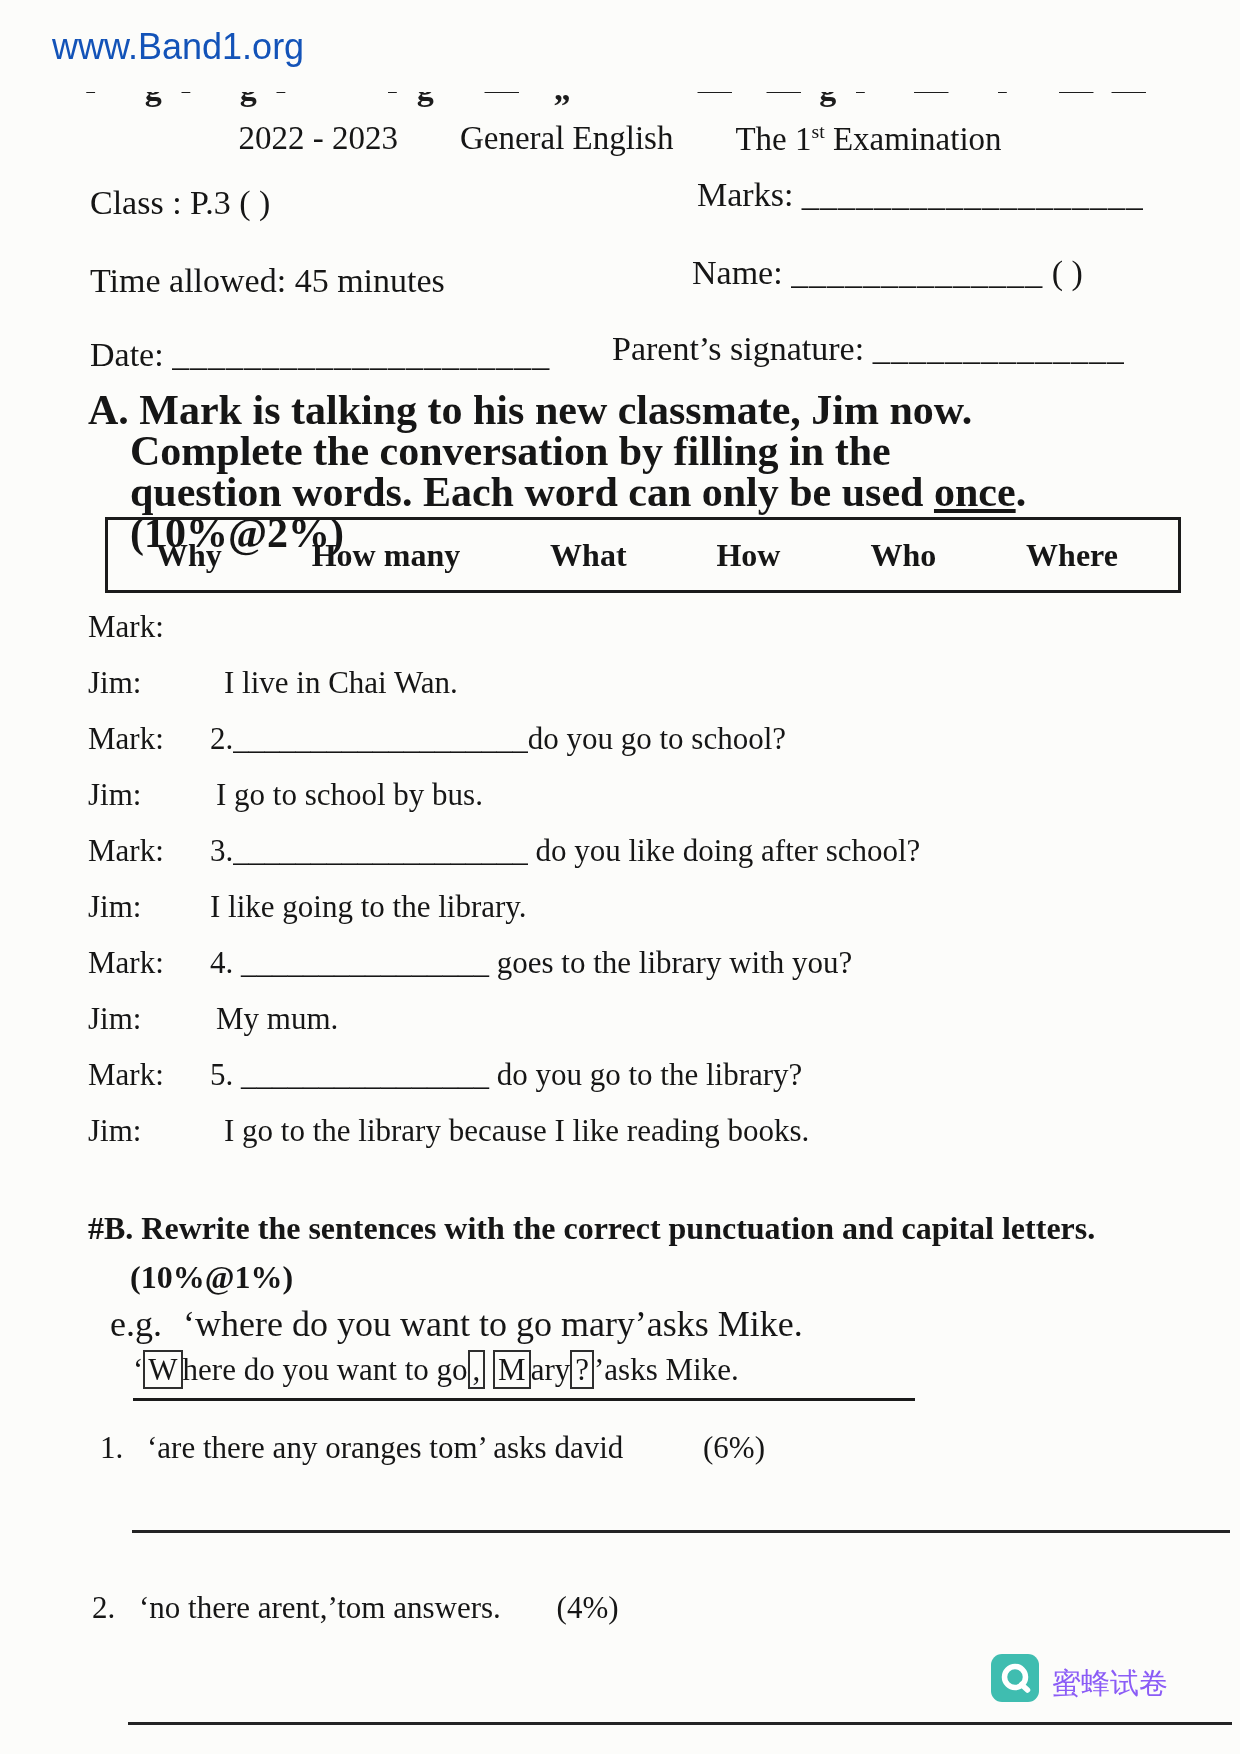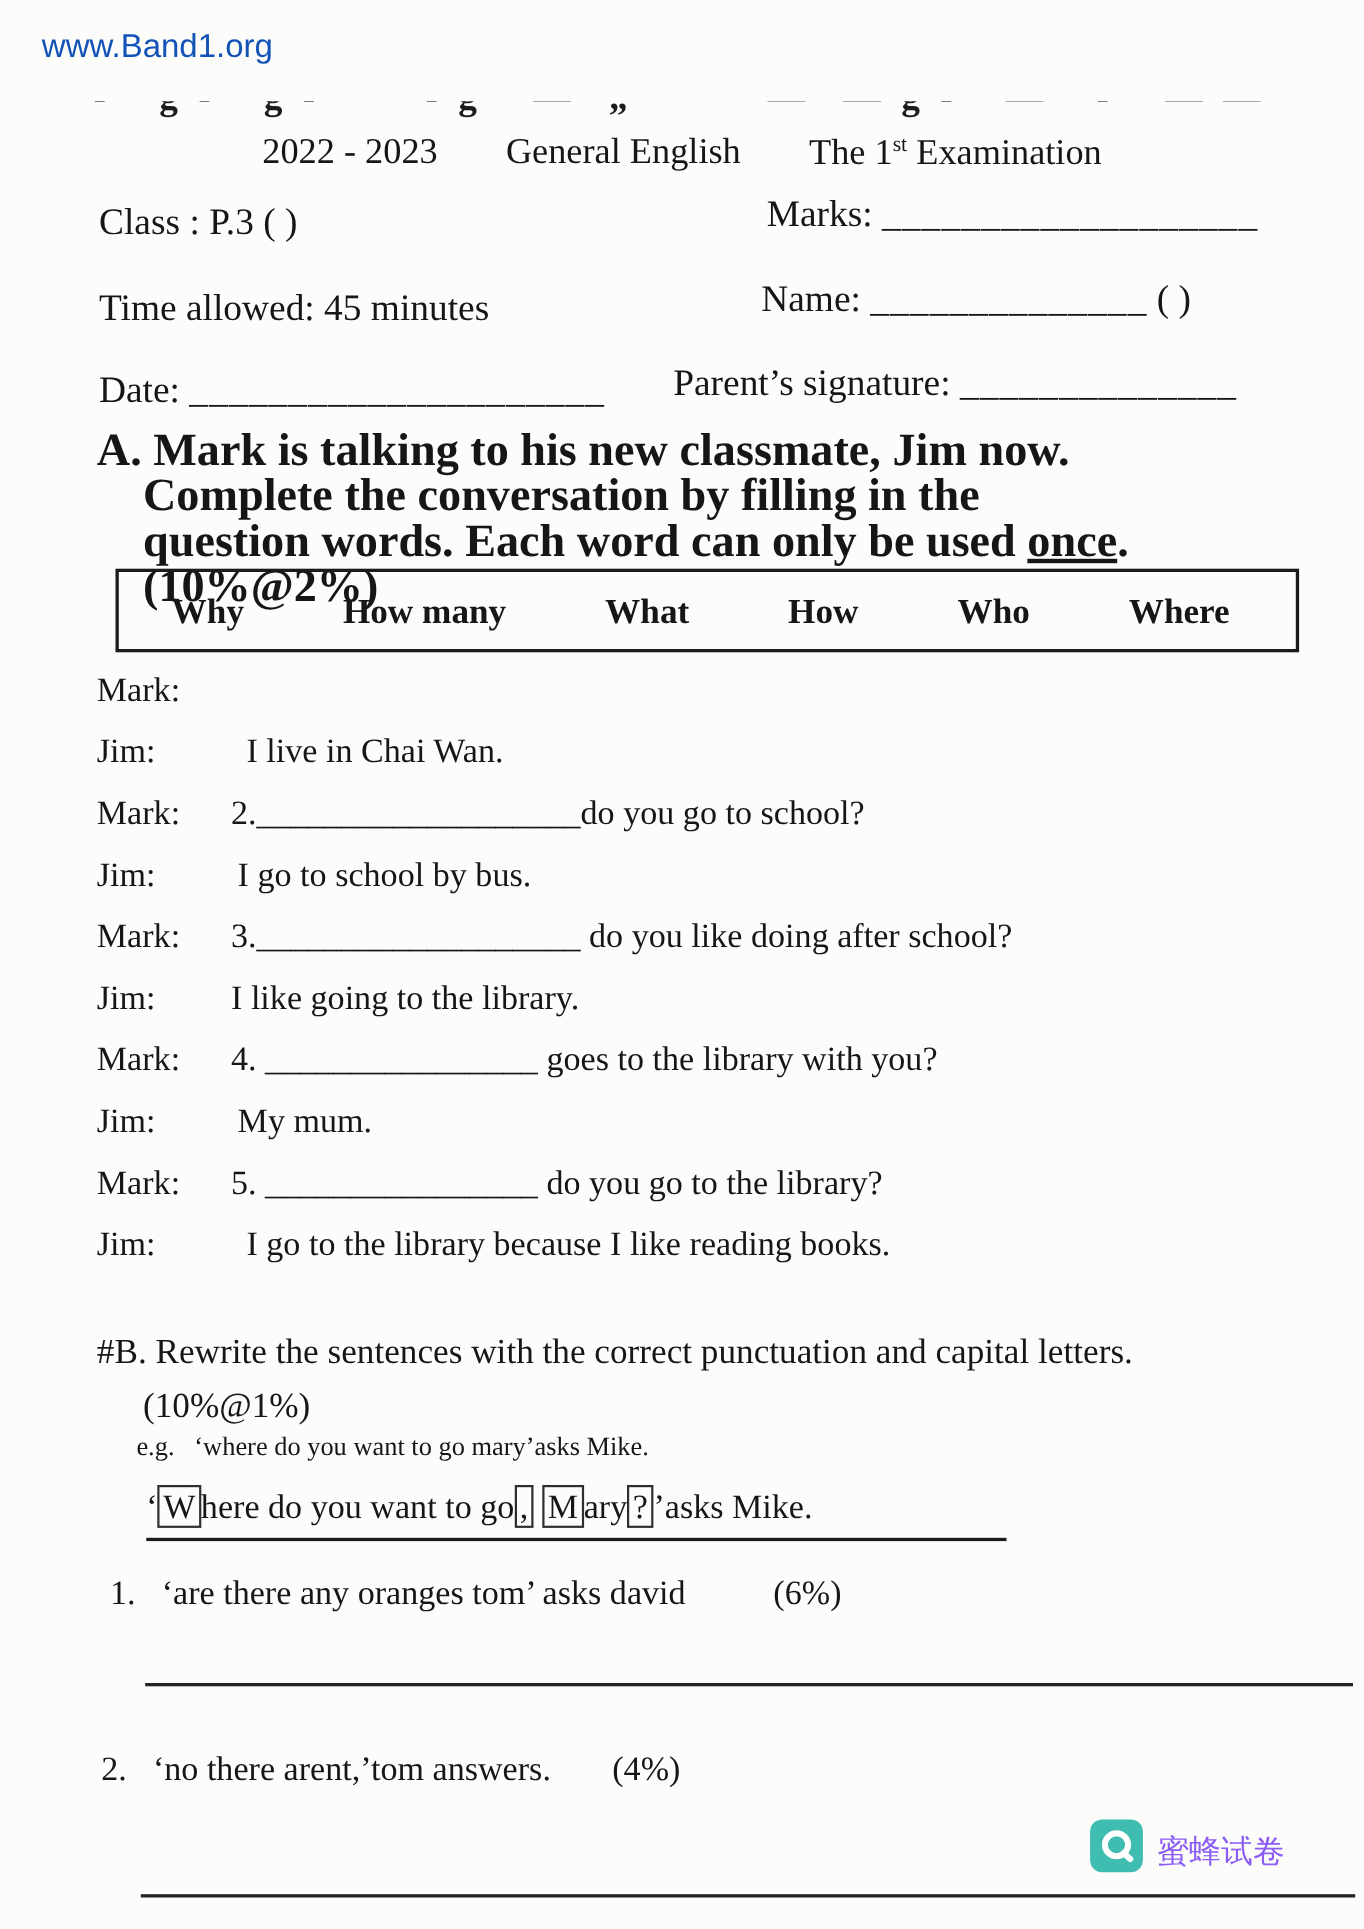--- a/index.html
+++ b/index.html
@@ -6,23 +6,23 @@
   html,body { width:1240px; height:1754px; }
   body { background:#ffffff; }
   .page {
     position:relative; width:1240px; height:1754px;
     background:#fcfcfa; color:#161616; overflow:hidden;
     font-family:"Liberation Serif", serif;
   }
   .abs { position:absolute; }
 
   .watermark {
-    left:38px; top:26px;
+    left:52px; top:26px;
     font-family:"Liberation Sans", sans-serif;
-    font-size:30px; color:#1353b8;
+    font-size:36px; color:#1353b8;
   }
 
   .clip-line {
     left:85px; top:92px; width:1098px; height:18px; overflow:hidden;
     color:#1c1c1c;
   }
   .clip-line span {
     display:block; margin-top:-22px; font-size:34px; letter-spacing:5px;
     white-space:nowrap; font-weight:bold;
   }
@@ -53,25 +53,25 @@
   }
 
   .dialogue { left:88px; top:610px; width:1100px; font-size:31px; }
   .drow { display:flex; line-height:33px; margin-bottom:23px; }
   .drow .speaker { width:122px; flex-shrink:0; }
   .drow .dtext { white-space:nowrap; }
   .drow.gap-before { margin-top:10px; }
 
   .sec-b-title {
     left:88px; top:1208px; width:1090px;
-    font-weight:normal; font-size:32px; line-height:41px;
+    font-weight:bold; font-size:32px; line-height:41px;
   }
   .sec-b-marks { margin-top:8px; margin-left:42px; }
 
-  .eg-row { left:124px; top:1303px; font-size:24px; white-space:nowrap; }
+  .eg-row { left:110px; top:1303px; font-size:36px; white-space:nowrap; }
   .eg-row .eg-label { margin-right:12px; }
 
   .eg-answer {
     left:133px; top:1352px; width:782px;
     font-size:31px; padding-bottom:10px;
     border-bottom:3px solid #1b1b1b; white-space:nowrap;
   }
   .boxed { border:2.5px solid #2e2e2e; padding:0 3px; }
 
   .q-row { font-size:31px; white-space:nowrap; }

